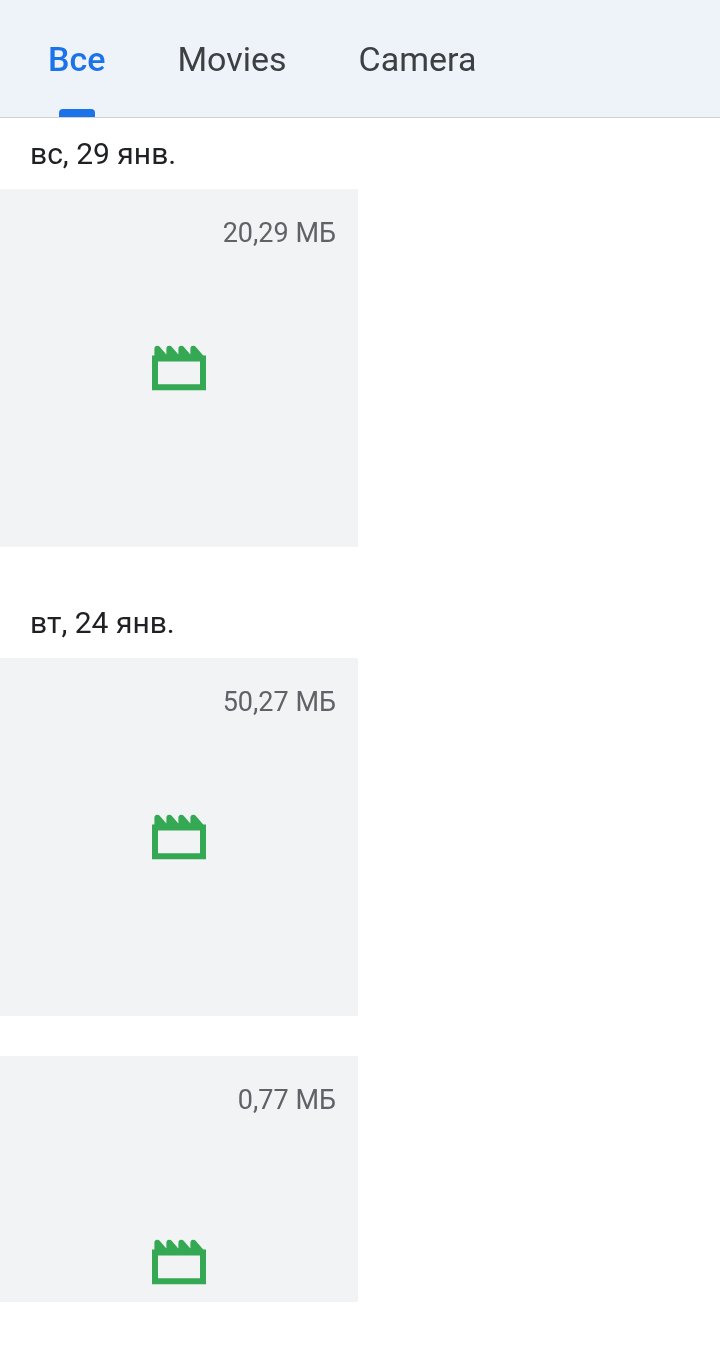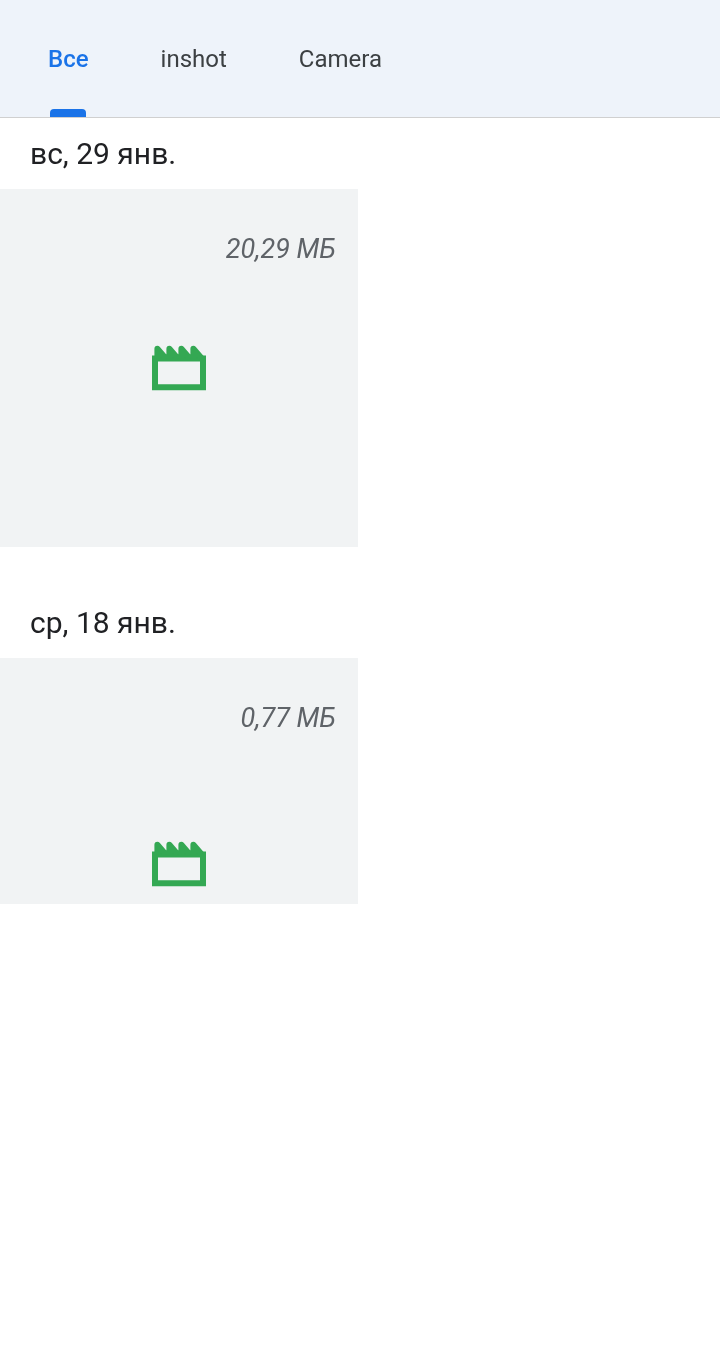--- a/index.html
+++ b/index.html
@@ -19,21 +19,21 @@
       align-items: center;
       background: #eef3fa;
       height: 118px;
       border-bottom: 1px solid #d0d0d0;
       padding-left: 48px;
       gap: 72px;
       overflow: hidden;
       white-space: nowrap;
     }
     .tab {
-      font-size: 24px;
+      font-size: 34px;
       color: #3c4043;
       position: relative;
       height: 100%;
       display: flex;
       align-items: center;
       cursor: pointer;
     }
     .tab.active {
       color: #1a73e8;
       font-weight: 500;
@@ -67,25 +67,24 @@
       height: 358px;
       background: #f1f3f4;
       position: relative;
       display: flex;
       align-items: center;
       justify-content: center;
       cursor: pointer;
     }
     .tile-size {
       position: absolute;
-      top: 44px;
+      top: 28px;
       right: 22px;
       font-size: 27px;
       color: #5f6368;
-      font-style: italic;
     }
     .movie-icon {
       width: 58px;
       height: 48px;
     }
     .group {
       margin-bottom: 40px;
     }
     .group:last-child {
       margin-bottom: 0;
@@ -94,40 +93,49 @@
       height: 246px;
       align-items: flex-end;
       padding-bottom: 16px;
     }
   </style>
 </head>
 <body>
 
 <div class="tab-bar">
   <div class="tab active">Все</div>
-  <div class="tab">inshot</div>
+  <div class="tab">Movies</div>
   <div class="tab">Camera</div>
 </div>
 
 <div class="content">
 
   <div class="group">
     <div class="date-header">вс, 29 янв.</div>
     <div class="tile">
       <span class="tile-size">20,29 МБ</span>
       <svg class="movie-icon" viewBox="0 0 24 20">
         <path d="M 2 6 L 22 6 L 22 18 L 2 18 Z" fill="none" stroke="#34a853" stroke-width="2.5"></path>
         <path d="M 3 6 L 3 2 L 6.5 6 M 8 6 L 8 2 L 11.5 6 M 13 6 L 13 2 L 16.5 6 M 18 6 L 18 2 L 21.5 6" fill="none" stroke="#34a853" stroke-width="2.5" stroke-linejoin="round"></path>
       </svg>
     </div>
   </div>
 
+  <div class="group">
+    <div class="date-header">вт, 24 янв.</div>
+    <div class="tile">
+      <span class="tile-size">50,27 МБ</span>
+      <svg class="movie-icon" viewBox="0 0 24 20">
+        <path d="M 2 6 L 22 6 L 22 18 L 2 18 Z" fill="none" stroke="#34a853" stroke-width="2.5"></path>
+        <path d="M 3 6 L 3 2 L 6.5 6 M 8 6 L 8 2 L 11.5 6 M 13 6 L 13 2 L 16.5 6 M 18 6 L 18 2 L 21.5 6" fill="none" stroke="#34a853" stroke-width="2.5" stroke-linejoin="round"></path>
+      </svg>
+    </div>
+  </div>
 
   <div class="group">
-    <div class="date-header">ср, 18 янв.</div>
     <div class="tile partial">
       <span class="tile-size">0,77 МБ</span>
       <svg class="movie-icon" viewBox="0 0 24 20">
         <path d="M 2 6 L 22 6 L 22 18 L 2 18 Z" fill="none" stroke="#34a853" stroke-width="2.5"></path>
         <path d="M 3 6 L 3 2 L 6.5 6 M 8 6 L 8 2 L 11.5 6 M 13 6 L 13 2 L 16.5 6 M 18 6 L 18 2 L 21.5 6" fill="none" stroke="#34a853" stroke-width="2.5" stroke-linejoin="round"></path>
       </svg>
     </div>
   </div>
 
 </div>

